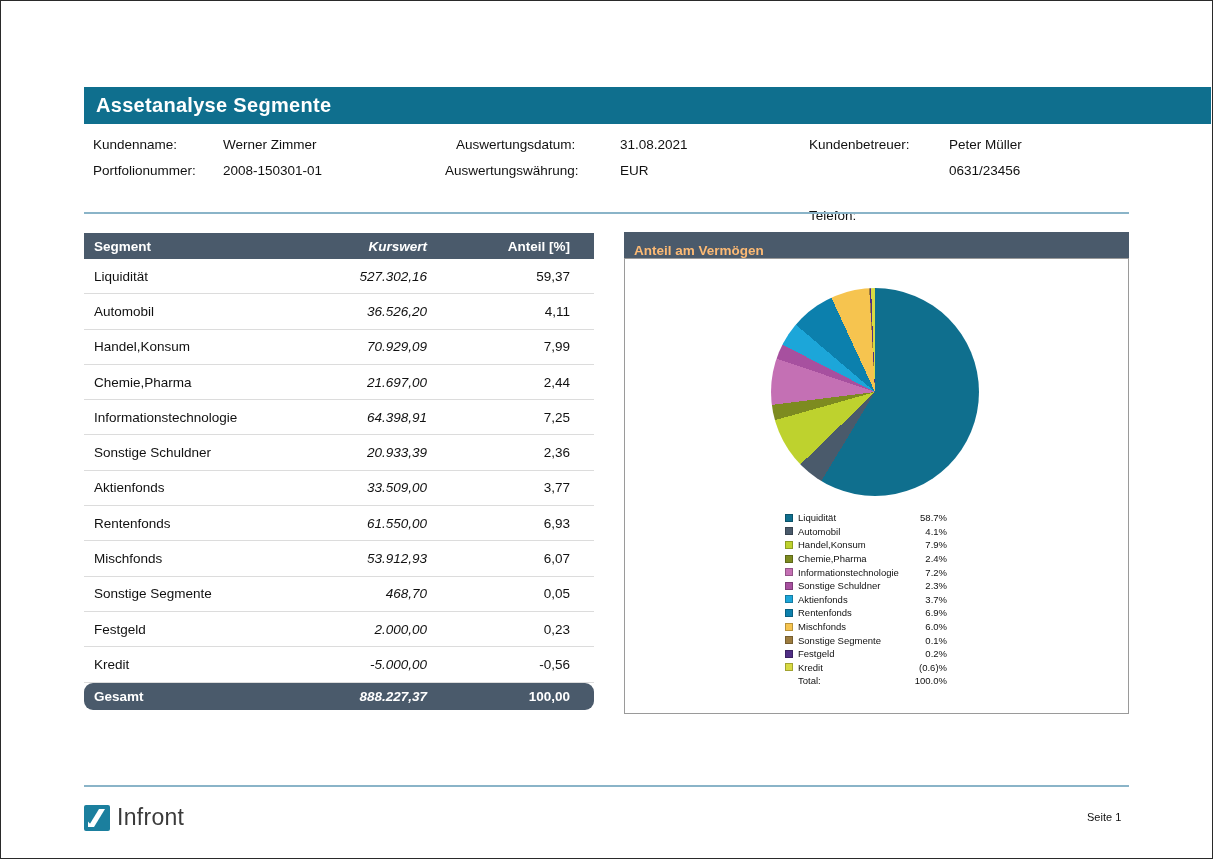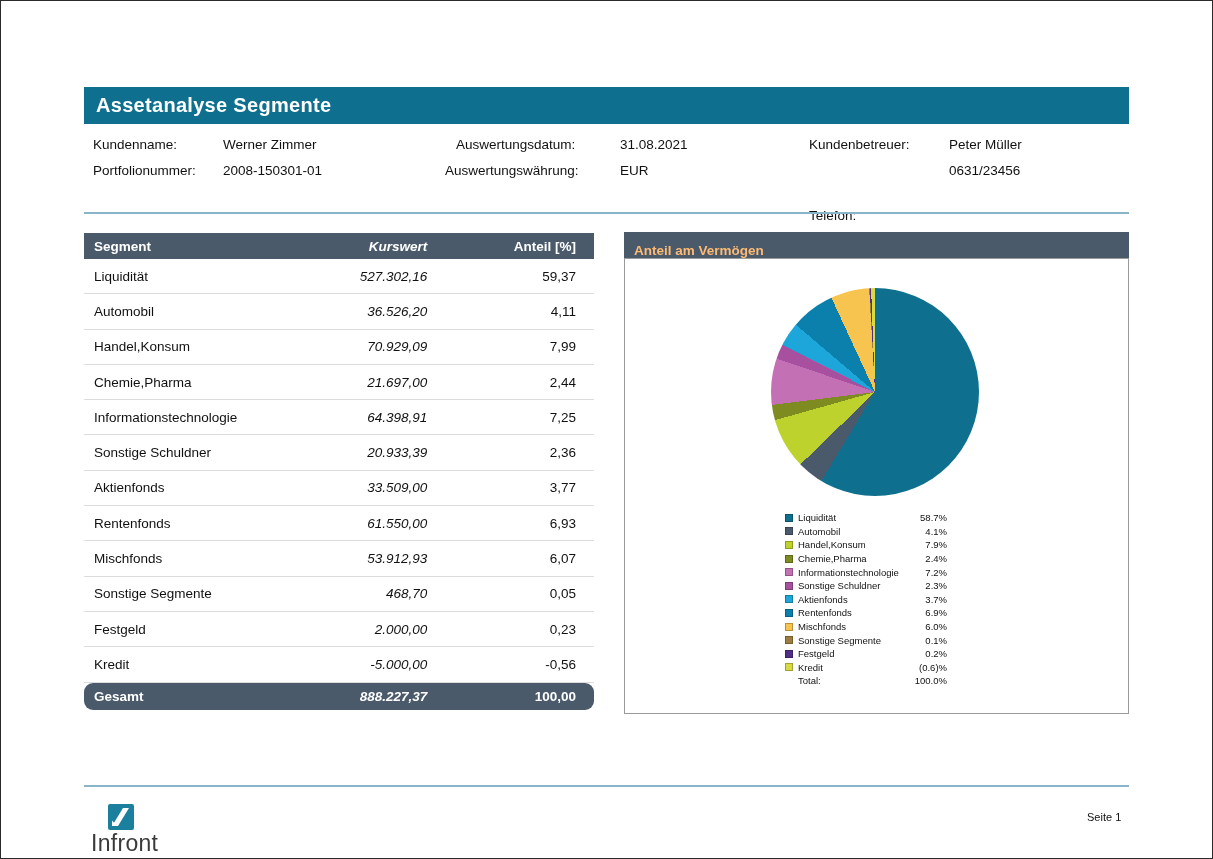--- a/index.html
+++ b/index.html
@@ -2,42 +2,42 @@
 <html><head>
 <meta charset="utf-8">
 <style>
   html,body { margin:0; padding:0; background:#ffffff; }
   .page {
     position:relative; width:1213px; height:859px; background:#fff;
     border:1px solid #2a2a2a; box-sizing:border-box;
     font-family:"Liberation Sans", sans-serif; color:#111; overflow:hidden;
   }
   .title-bar {
-    position:absolute; left:83px; top:86px; width:1045px; height:37px;
+    position:absolute; left:83px; top:86px; width:1127px; height:37px;
     background:#0f6f8e; color:#fff; display:flex; align-items:center;
     padding-left:12px; box-sizing:border-box; font-size:20px; font-weight:bold;
     letter-spacing:0.3px;
   }
   .info-item { position:absolute; font-size:13.5px; white-space:nowrap; }
   .divider { position:absolute; left:83px; width:1045px; height:2px; background:#8ab4c8; }
 
   
   .seg-table { position:absolute; left:83px; top:232px; width:510px; }
   .t-head, .t-foot {
     display:flex; background:#4a5a6b; color:#fff; font-weight:bold;
     font-size:13.5px; height:26px; align-items:center;
   }
   .t-foot { height:27px;border-radius:9px; }
   .t-row {
     display:flex; height:34.3px; align-items:center; font-size:13.5px;
     border-bottom:1px solid #dcdcdc; background:#fff;
   }
   .c1 { width:245px; padding-left:10px; box-sizing:border-box; text-align:left; white-space:nowrap; }
   .c2 { width:110px; text-align:right;font-style:italic; }
-  .c3 { width:172px; text-align:right; padding-right:18px; box-sizing:border-box; }
+  .c3 { width:172px; text-align:right; padding-right:24px; box-sizing:border-box; }
 
   
   .chart-panel-header {
     position:absolute; left:623px; top:231px; width:505px; height:36px;
     background:#4a5a6b; color:#fdba74; font-weight:bold; font-size:13.5px;
     display:flex; align-items:center; padding-left:10px; box-sizing:border-box;
   }
   .chart-box {
     position:absolute; left:623px; top:257px; width:505px; height:456px;
     border:1px solid #9a9a9a; box-sizing:border-box; background:#fff;
@@ -47,21 +47,21 @@
     border-radius:50%;
   }
   .legend { position:absolute; left:160px; top:252px; width:162px; font-size:9.5px; color:#111; }
   .legend-row { display:flex; align-items:center; height:13.6px; }
   .legend-swatch { width:8px; height:8px; margin-right:5px; flex:none; border:1px solid rgba(0,0,0,0.25); box-sizing:border-box; }
   .legend-swatch.hidden { visibility:hidden; border:none; }
   .legend-label { flex:1; white-space:nowrap; overflow:hidden; }
   .legend-pct { flex:none; text-align:right; }
 
   
-  .logo { position:absolute; left:83px; top:803px; display:flex; align-items:center;flex-direction:column; }
+  .logo { position:absolute; left:83px; top:803px; display:flex; align-items:center; }
   .logo-text { font-size:23px; color:#3a3a3a; margin-left:7px; letter-spacing:0.3px; }
   .page-num { position:absolute; left:1086px; top:810px; font-size:11px; }
 </style>
 </head>
 <body>
 
 <div class="page">
 
   <div class="title-bar">
     <span>Assetanalyse Segmente</span>

